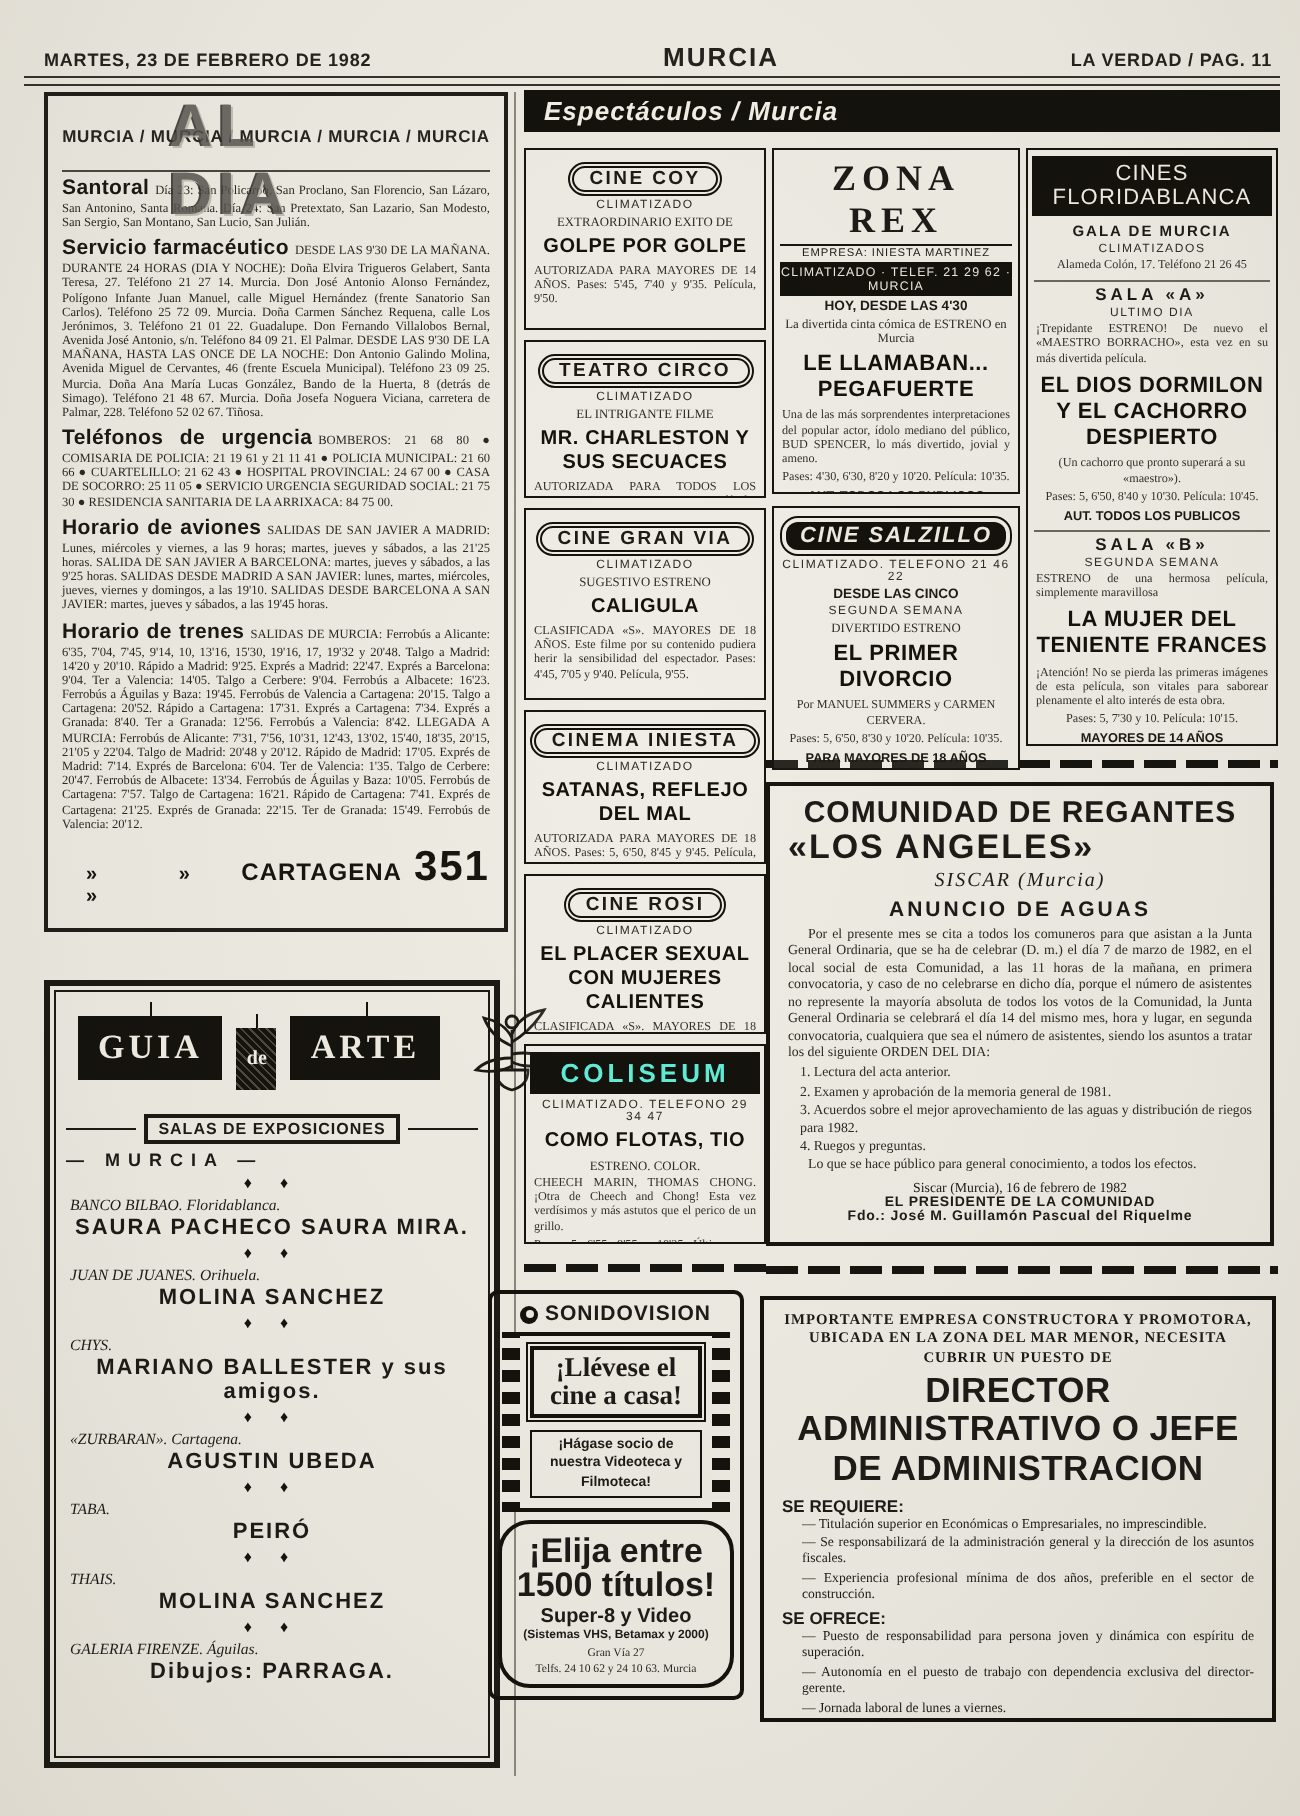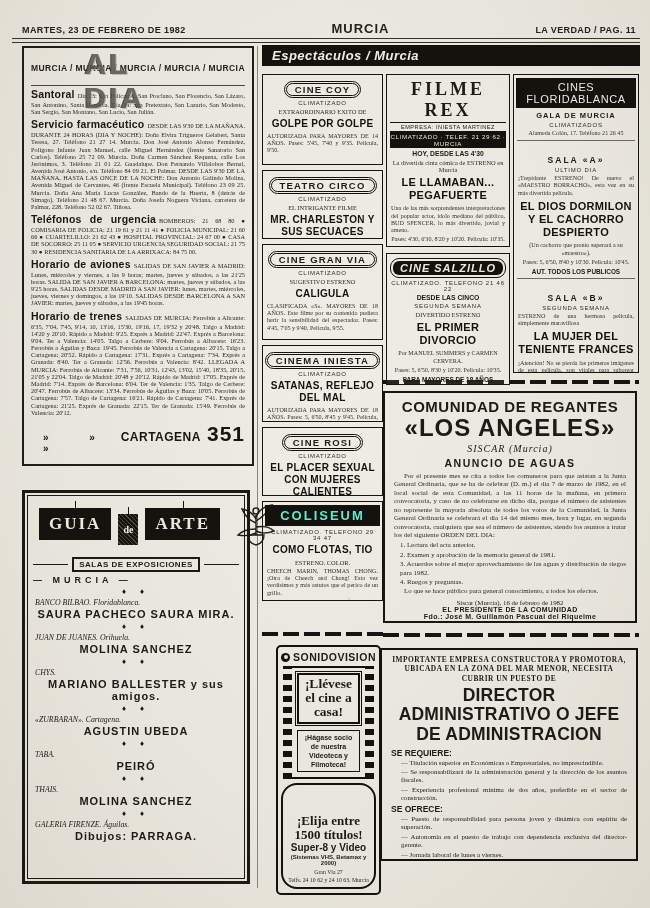--- a/index.html
+++ b/index.html
@@ -65,33 +65,33 @@
   .session{font-family:"Liberation Sans",sans-serif;font-weight:bold;font-size:6.8px;margin:2px 0;}
   .logo-band{background:#14120d;color:#5eead4;font-family:"Liberation Sans",sans-serif;font-weight:900;font-size:13px;letter-spacing:2px;padding:3px 0;margin:-1px -1px 3px -1px;}
 
   
   .rex-name{font-family:"Liberation Serif",serif;font-weight:bold;font-size:18px;letter-spacing:3px;border-bottom:1px solid #17150f;padding-bottom:1px;}
   .rex-emp{font-family:"Liberation Sans",sans-serif;font-size:5.6px;letter-spacing:.5px;margin:1px 0;}
   .rex-band{background:#14120d;color:#e9e5da;font-family:"Liberation Sans",sans-serif;font-size:6.2px;letter-spacing:.6px;padding:1.5px 0;margin:1px 0 2px 0;}
 
   
   .fb-head{background:#14120d;color:#ece8de;font-family:"Liberation Sans",sans-serif;font-weight:400;font-size:11px;letter-spacing:.6px;padding:3px 0;margin:-1px -1px 3px -1px;}
-  .sala-label{font-family:"Liberation Sans",sans-serif;font-weight:bold;font-size:8.5px;letter-spacing:2px;margin-top:3px;border-top:1px solid #6b675d;padding-top:14px;}
+  .sala-label{font-family:"Liberation Sans",sans-serif;font-weight:bold;font-size:8.5px;letter-spacing:2px;margin-top:3px;border-top:1px solid #6b675d;padding-top:1px;}
   .fb-sub{font-family:"Liberation Sans",sans-serif;font-weight:bold;font-size:7.5px;letter-spacing:1px;margin:1px 0;}
 
   
   .hdash{position:absolute;height:4px;background:repeating-linear-gradient(90deg,#17150f 0 16px,transparent 16px 21px);}
   .d1{left:262px;top:632px;width:121px;}
   .d2{left:383px;top:380px;width:256px;}
   .d3{left:383px;top:633px;width:256px;}
 
   
   .regantes{position:absolute;left:383px;top:391px;width:254px;height:232px;border:2px solid #17150f;box-sizing:border-box;padding:5px 9px;overflow:hidden;}
   .rg-t1{text-align:center;font-family:"Liberation Sans",sans-serif;font-weight:900;font-size:15px;letter-spacing:.5px;}
-  .rg-t2{text-align:center;font-family:"Liberation Sans",sans-serif;font-weight:900;font-size:24px;letter-spacing:1px;margin-top:-1px;}
+  .rg-t2{font-family:"Liberation Sans",sans-serif;font-weight:900;font-size:17px;letter-spacing:1px;margin-top:-1px;}
   .rg-t3{text-align:center;font-size:10px;letter-spacing:1px;margin:1px 0;font-style:italic;}
   .rg-t4{text-align:center;font-family:"Liberation Sans",sans-serif;font-weight:bold;font-size:10.5px;letter-spacing:1.5px;margin:3px 0;}
   .rg-body{font-size:6.9px;line-height:1.22;text-align:justify;color:#2c2a23;}
   .rg-body p{margin:0 0 2px 0;text-indent:10px;}
   .rg-item{margin:0 0 1px 6px;text-indent:0;}
   .rg-date{text-align:center;font-size:6.9px;margin-top:3px;}
   .rg-sign{text-align:center;font-family:"Liberation Sans",sans-serif;font-weight:bold;font-size:7px;letter-spacing:.4px;}
 
   
   .job{position:absolute;left:380px;top:648px;width:258px;height:213px;border:2.5px solid #14120d;box-sizing:border-box;padding:5px 9px;overflow:hidden;}
@@ -104,21 +104,21 @@
   .sonido{border:2px solid #14120d;border-radius:5px;box-sizing:border-box;padding:4px 3px;overflow:hidden;}
   .sv-logo{display:flex;align-items:center;justify-content:center;gap:3px;font-family:"Liberation Sans",sans-serif;font-weight:900;font-size:10.5px;letter-spacing:.5px;margin-bottom:3px;}
   .sv-dot{width:9px;height:9px;border-radius:50%;background:#14120d;position:relative;flex:none;}
   .sv-dot::after{content:"";position:absolute;inset:2.5px;border-radius:50%;background:#eae7df;}
   .strip{display:flex;margin:0 2px;}
   .holes{width:9px;flex:none;background:#14120d;background-image:repeating-linear-gradient(to bottom,transparent 0 3px,#eae7df 3px 8px,transparent 8px 11px);}
   .strip-mid{flex:1;border-top:2px solid #14120d;border-bottom:2px solid #14120d;padding:3px 3px;}
   .sv-box1{border:2px solid #14120d;outline:1px solid #14120d;outline-offset:1.5px;margin:2px;padding:2px;text-align:center;font-family:"Liberation Serif",serif;font-weight:900;font-size:13.5px;line-height:1.05;}
   .sv-box2{border:1.5px solid #14120d;margin:6px 2px 2px 2px;padding:2px;text-align:center;font-family:"Liberation Sans",sans-serif;font-weight:bold;font-size:7px;line-height:1.3;}
   .sv-tv{border:2.5px solid #14120d;border-radius:16px;margin-top:4px;padding:5px 4px 3px 4px;text-align:center;}
-  .sv-t1{font-family:Liberation Serif, serif;font-weight:900;font-size:13px;line-height:1.05;margin-top:24px;}
+  .sv-t1{font-family:Liberation Sans, sans-serif;font-weight:900;font-size:17px;line-height:1.05;}
   .sv-t2{font-family:"Liberation Sans",sans-serif;font-weight:bold;font-size:10px;margin-top:1px;}
   .sv-t3{font-family:"Liberation Sans",sans-serif;font-weight:bold;font-size:6px;margin-top:1px;}
   .sv-addr{font-size:5.8px;margin-top:3px;line-height:1.3;color:#2c2a24;}
 </style>
 </head>
 <body>
 
 <div class="page">
 
   <div class="masthead">
@@ -211,62 +211,62 @@
   <div class="esp-banner">Espectáculos / Murcia</div>
 
   <div class="col col1">
     <div class="ad" style="height:91px">
       <span class="pill">CINE COY</span>
       <div class="clim">CLIMATIZADO</div>
       <div class="tagline">EXTRAORDINARIO EXITO DE</div>
       <div class="ftitle">GOLPE POR GOLPE</div>
       <div class="fine">AUTORIZADA PARA MAYORES DE 14 AÑOS. Pases: 5'45, 7'40 y 9'35. Película, 9'50.</div>
     </div>
-    <div class="ad" style="height:69px">
+    <div class="ad" style="height:79px">
       <span class="pill">TEATRO CIRCO</span>
       <div class="clim">CLIMATIZADO</div>
       <div class="tagline">EL INTRIGANTE FILME</div>
       <div class="ftitle">MR. CHARLESTON Y SUS SECUACES</div>
       <div class="fine">AUTORIZADA PARA TODOS LOS PUBLICOS. Pases: 5, 7'10 y 9'20. Película, 9'15.</div>
     </div>
     <div class="ad" style="height:96px">
       <span class="pill">CINE GRAN VIA</span>
       <div class="clim">CLIMATIZADO</div>
       <div class="tagline">SUGESTIVO ESTRENO</div>
       <div class="ftitle">CALIGULA</div>
       <div class="fine">CLASIFICADA «S». MAYORES DE 18 AÑOS. Este filme por su contenido pudiera herir la sensibilidad del espectador. Pases: 4'45, 7'05 y 9'40. Película, 9'55.</div>
     </div>
     <div class="ad" style="height:77px">
       <span class="pill">CINEMA INIESTA</span>
       <div class="clim">CLIMATIZADO</div>
       <div class="ftitle">SATANAS, REFLEJO DEL MAL</div>
       <div class="fine">AUTORIZADA PARA MAYORES DE 18 AÑOS. Pases: 5, 6'50, 8'45 y 9'45. Película, 10.</div>
     </div>
-    <div class="ad" style="height:69px">
+    <div class="ad" style="height:80px">
       <span class="pill">CINE ROSI</span>
       <div class="clim">CLIMATIZADO</div>
       <div class="ftitle">EL PLACER SEXUAL CON MUJERES CALIENTES</div>
       <div class="fine">CLASIFICADA «S». MAYORES DE 18 AÑOS. Pases: 5, 6'50, 8'40 y 9'50. Película, 10.</div>
     </div>
     <div class="ad" style="height:100px">
       <div class="logo-band">COLISEUM</div>
       <div class="clim">CLIMATIZADO. TELEFONO 29 34 47</div>
       <div class="ftitle">COMO FLOTAS, TIO</div>
       <div class="tagline">ESTRENO. COLOR.</div>
       <div class="fine">CHEECH MARIN, THOMAS CHONG. ¡Otra de Cheech and Chong! Esta vez verdísimos y más astutos que el perico de un grillo.</div>
       <div class="fine">Pases: 5, 6'55, 8'55 y 10'25. Último pase película: 10'20.</div>
 
     </div>
   </div>
 
   <div class="hdash d1"></div>
   <div class="hdash d2"></div>
   <div class="hdash d3"></div>
 
-  <div style="position:absolute;left:276px;top:645px;width:105px;">
+  <div style="position:absolute;left:244px;top:645px;width:128px;">
     <div class="sonido">
       <div class="sv-logo">
         <span class="sv-dot"></span>
         <span>SONIDOVISION</span>
       </div>
       <div class="strip">
         <div class="holes"></div>
         <div class="strip-mid">
           <div class="sv-box1">¡Llévese el cine a casa!</div>
           <div class="sv-box2">¡Hágase socio de nuestra Videoteca y Filmoteca!</div>
@@ -280,21 +280,21 @@
         <div class="sv-addr">
           <span>Gran Vía 27</span><br>
           <span>Telfs. 24 10 62 y 24 10 63. Murcia</span>
         </div>
       </div>
     </div>
   </div>
 
   <div class="col col2">
     <div class="ad" style="height:173px;margin-bottom:6px">
-      <div class="rex-name">FILME REX</div>
+      <div class="rex-name">ZONA REX</div>
       <div class="rex-emp">EMPRESA: INIESTA MARTINEZ</div>
       <div class="rex-band">CLIMATIZADO · TELEF. 21 29 62 · MURCIA</div>
       <div class="session">HOY, DESDE LAS 4'30</div>
       <div class="tagline">La divertida cinta cómica de ESTRENO en Murcia</div>
       <div class="ftitle" style="font-size:11px">LE LLAMABAN... PEGAFUERTE</div>
       <div class="fine">Una de las más sorprendentes interpretaciones del popular actor, ídolo mediano del público, BUD SPENCER, lo más divertido, jovial y ameno.</div>
       <div class="fine" style="text-align:center">Pases: 4'30, 6'30, 8'20 y 10'20. Película: 10'35.</div>
       <div class="rating">AUT. TODOS LOS PUBLICOS</div>
     </div>
     <div class="ad" style="height:132px">

